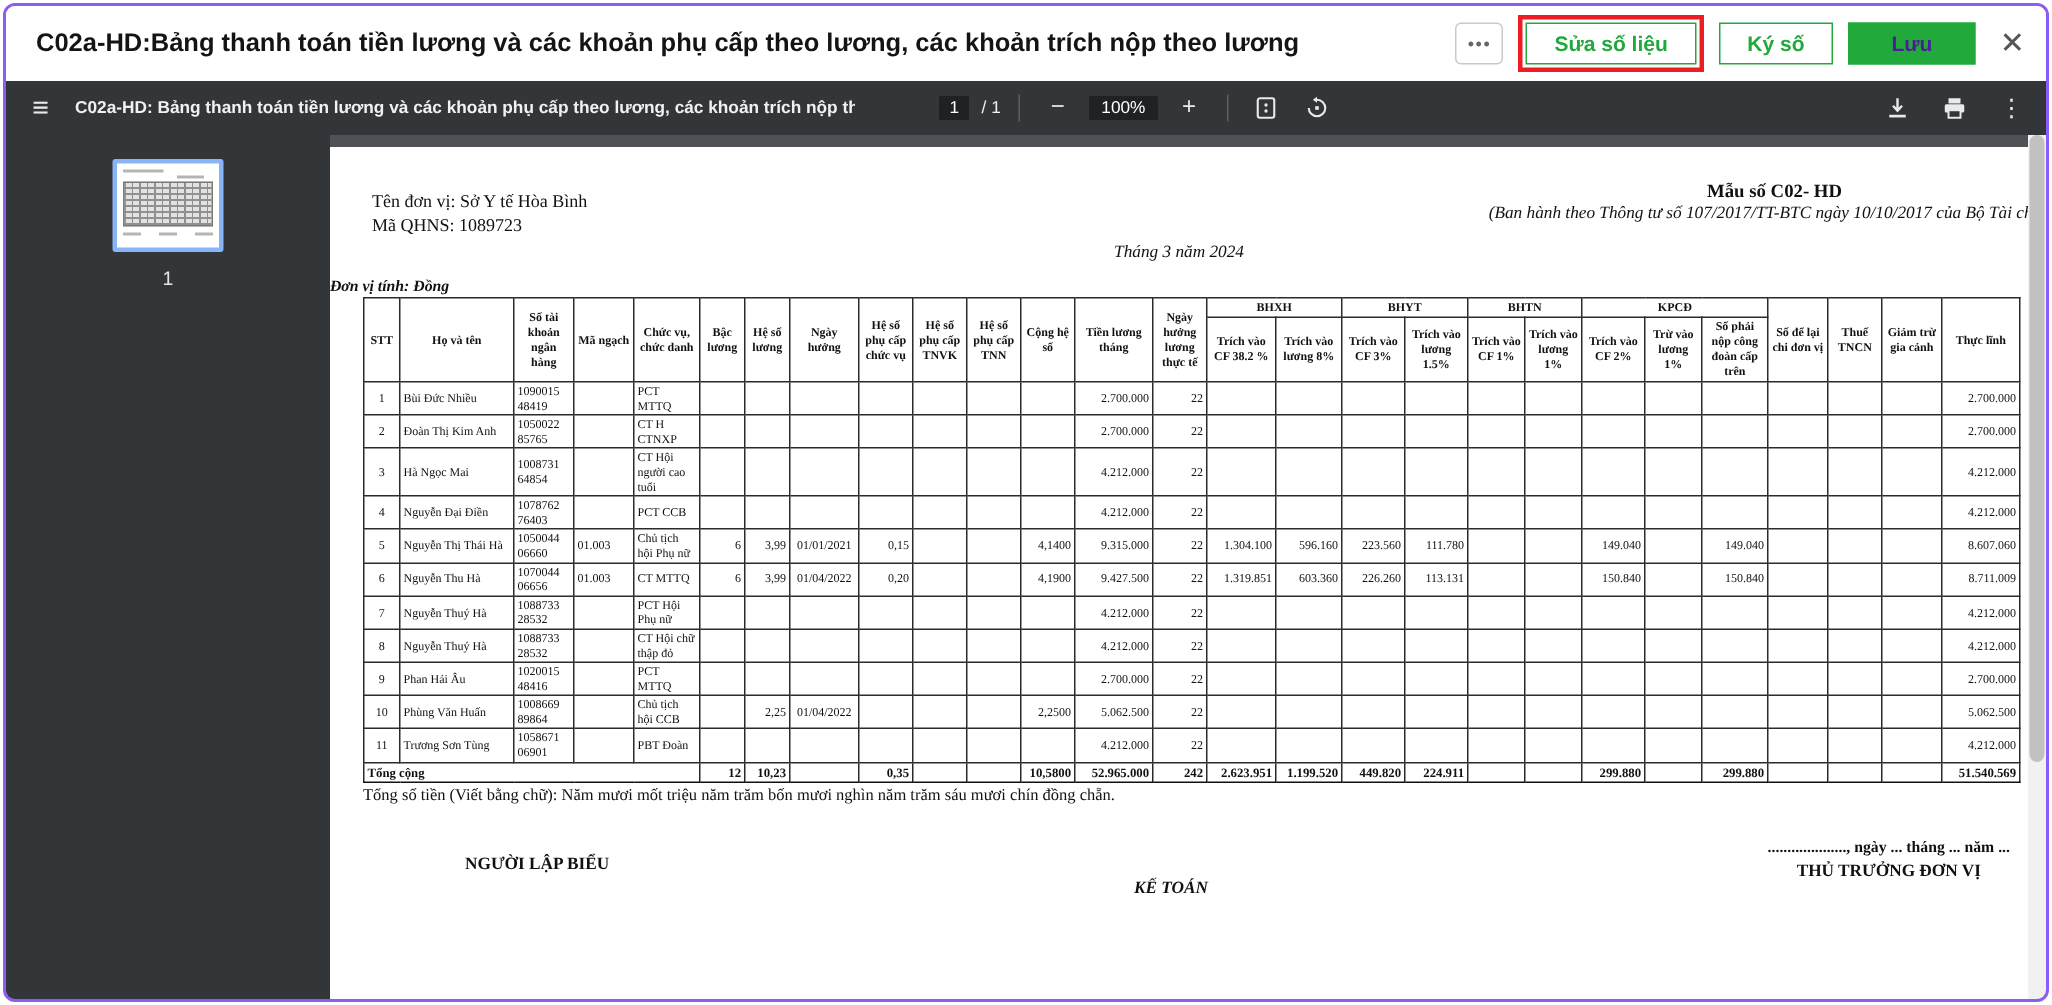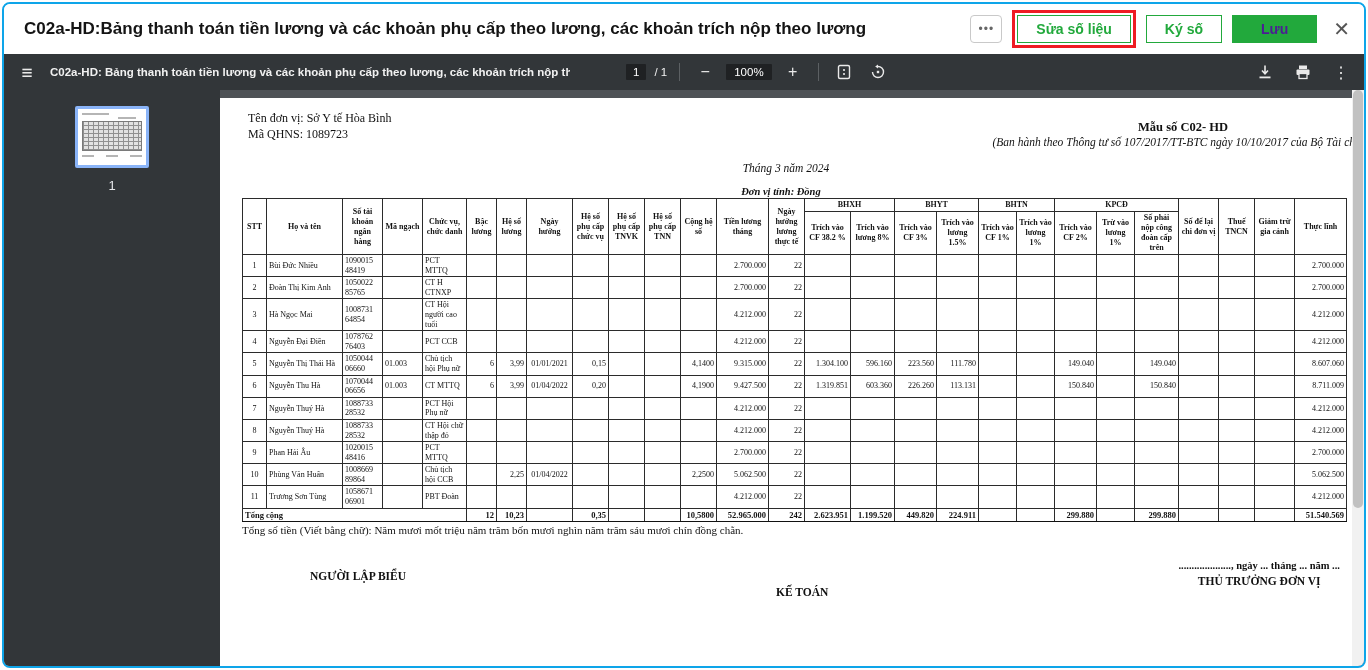--- a/index.html
+++ b/index.html
@@ -1,17 +1,17 @@
 <!DOCTYPE html>
 <html style="--green: #22A93C; --red: #EE1D23;"><head>
 <meta charset="utf-8">
 <style>
   * { margin:0; padding:0; box-sizing:border-box; }
   body { background:#fff; font-family:"Liberation Sans", sans-serif; }
-  .window { position:relative; width:1364px; height:666px; margin:2px; border:2px solid #0ea5e9; border-radius:8px; overflow:hidden; background:#fff; }
+  .window { position:relative; width:1364px; height:666px; margin:2px; border:2px solid #8b5cf6; border-radius:8px; overflow:hidden; background:#fff; }
 
   
   .app-header { height:50px; display:flex; align-items:center; justify-content:space-between; padding:0 14px 0 20px; background:#fff; }
   .app-title { font-size:17px; font-weight:bold; color:#141414; white-space:nowrap; overflow:hidden; }
   .header-actions { display:flex; align-items:center; gap:10px; flex:0 0 auto; }
   .more-btn { width:32px; height:28px; border:1px solid #c9c9c9; border-radius:4px; background:#fff; color:#666; font-size:12px; letter-spacing:1px; cursor:pointer; line-height:1; }
   .red-highlight { border:3px solid var(--red); padding:2px; }
   .btn { height:28px; padding:0 18px; border-radius:0; font-size:14px; font-weight:600; cursor:pointer; font-family:"Liberation Sans", sans-serif; }
   .btn.outline { background:#fff; color:var(--green); border:1px solid var(--green); }
   .btn.solid { background:var(--green); color:#4c1d95; border:1px solid var(--green); padding:0 28px; }
@@ -43,40 +43,40 @@
   .mini-foot div { width:12px; height:2px; background:#b5b5b5; }
   .thumb-label { text-align:center; color:#e3e5e8; font-size:13px; margin-top:10px; }
 
   .viewer { position:relative; flex:1; overflow:hidden; padding:8px 12px 0 0; }
   .page { position:relative; width:1132px; height:572px; background:#fff; overflow:hidden; font-family:"Liberation Serif", serif; color:#111; }
 
   .vscroll { position:absolute; right:0; top:0; bottom:0; width:12px; background:#f1f1f1; }
   .vthumb { position:absolute; top:0; left:1px; width:10px; height:72%; background:#c1c1c1; border-radius:5px; }
 
   
-  .doc-header { position:relative; padding:12px 0 0 28px; height:62px; }
+  .doc-header { position:relative; padding:28px 0 0 28px; height:62px; }
   .doc-left { font-size:12px; line-height:1.35; }
   .doc-right { position:absolute; left:748px; top:22px; width:430px; text-align:center; white-space:nowrap; }
   .form-no { font-size:12.5px; font-weight:bold; }
   .form-issue { font-size:11.5px; font-style:italic; margin-top:1px; }
   .doc-title { text-align:center; font-size:12.5px; font-weight:bold; margin-top:14px; }
   .doc-period { text-align:center; font-size:11.5px; font-style:italic; margin-top:2px; }
-  .doc-currency { text-align:center; font-size:10.5px; font-weight:bold; font-style:italic; padding-right:10px; margin-top:12px; }
+  .doc-currency { text-align:left; font-size:10.5px; font-weight:bold; font-style:italic; padding-right:10px; margin-top:12px; }
 
   table.salary { border-collapse:collapse; table-layout:fixed; width:1104px; margin-left:22px; margin-top:1px; border:1.5px solid #111; }
   table.salary th, table.salary td { border:1px solid #2b2b2b; padding:1px 2px; font-size:8px; overflow:hidden; vertical-align:middle; }
   table.salary th { font-weight:bold; text-align:center; line-height:1.25; }
   table.salary td { height:21px; line-height:1.2; }
   td.l { text-align:left; } td.r { text-align:right; } td.c { text-align:center; }
   tr.total-row td { font-weight:bold; font-size:8.5px; border-top:1.5px solid #111; border-bottom:1.5px solid #111; height:13px; }
 
   .amount-words { margin:2px 0 0 22px; font-size:11px; }
   .signatures { position:relative; margin-top:22px; height:70px; font-weight:bold; font-size:11.5px; }
   .sig-left { position:absolute; left:90px; top:12px; }
-  .sig-center { position:absolute; left:556px; top:28px; }
+  .sig-center { position:absolute; left:536px; top:28px;font-style:italic; }
   .sig-right { position:absolute; right:12px; top:2px; text-align:center; }
   .sig-date { font-size:10.5px; }
   .sig-right-title { margin-top:4px; }
 </style>
 </head>
 <body>
 
 <div class="window">
 
   <div class="app-header">

